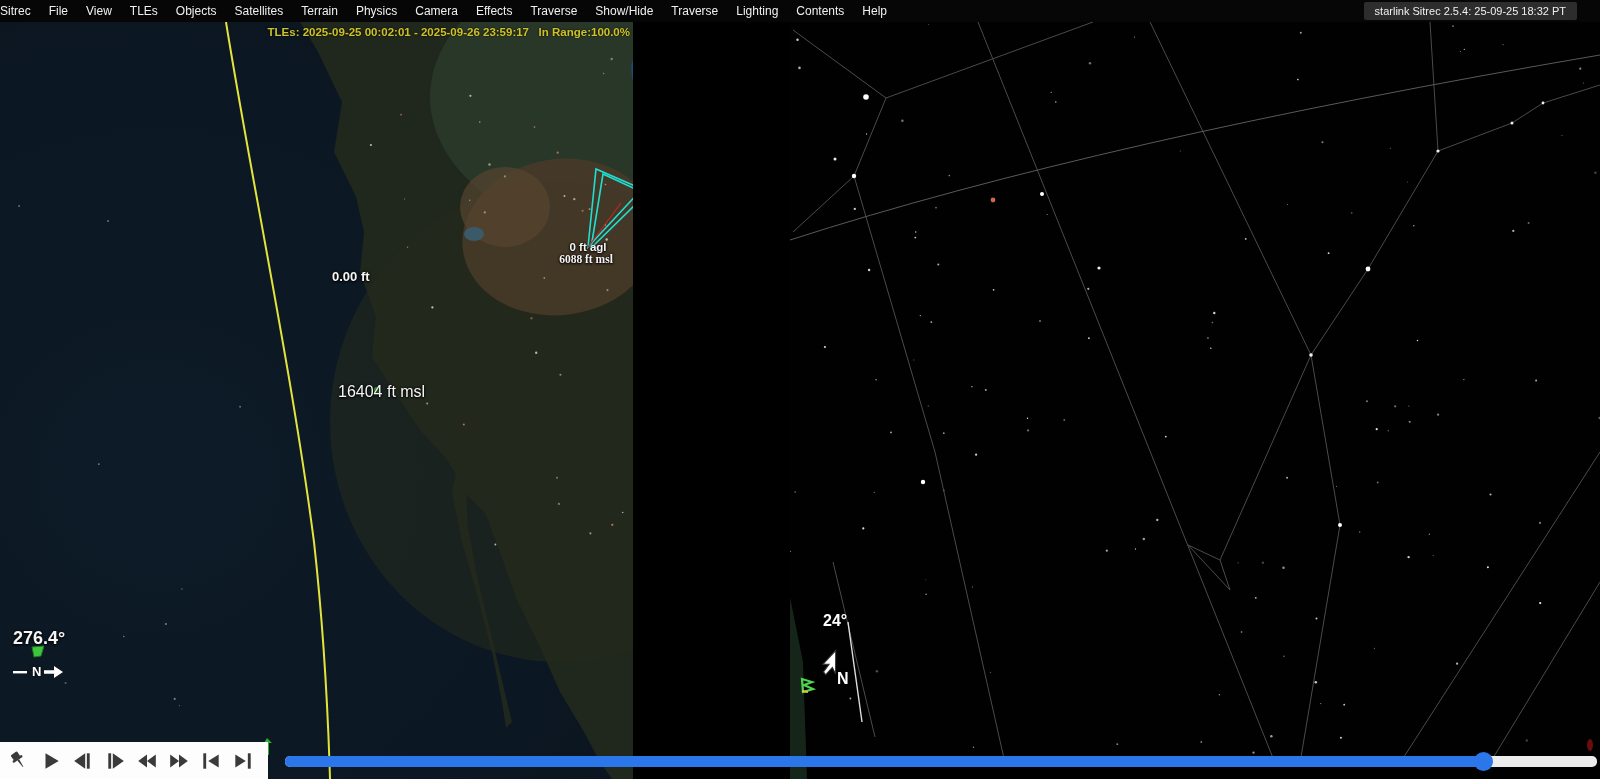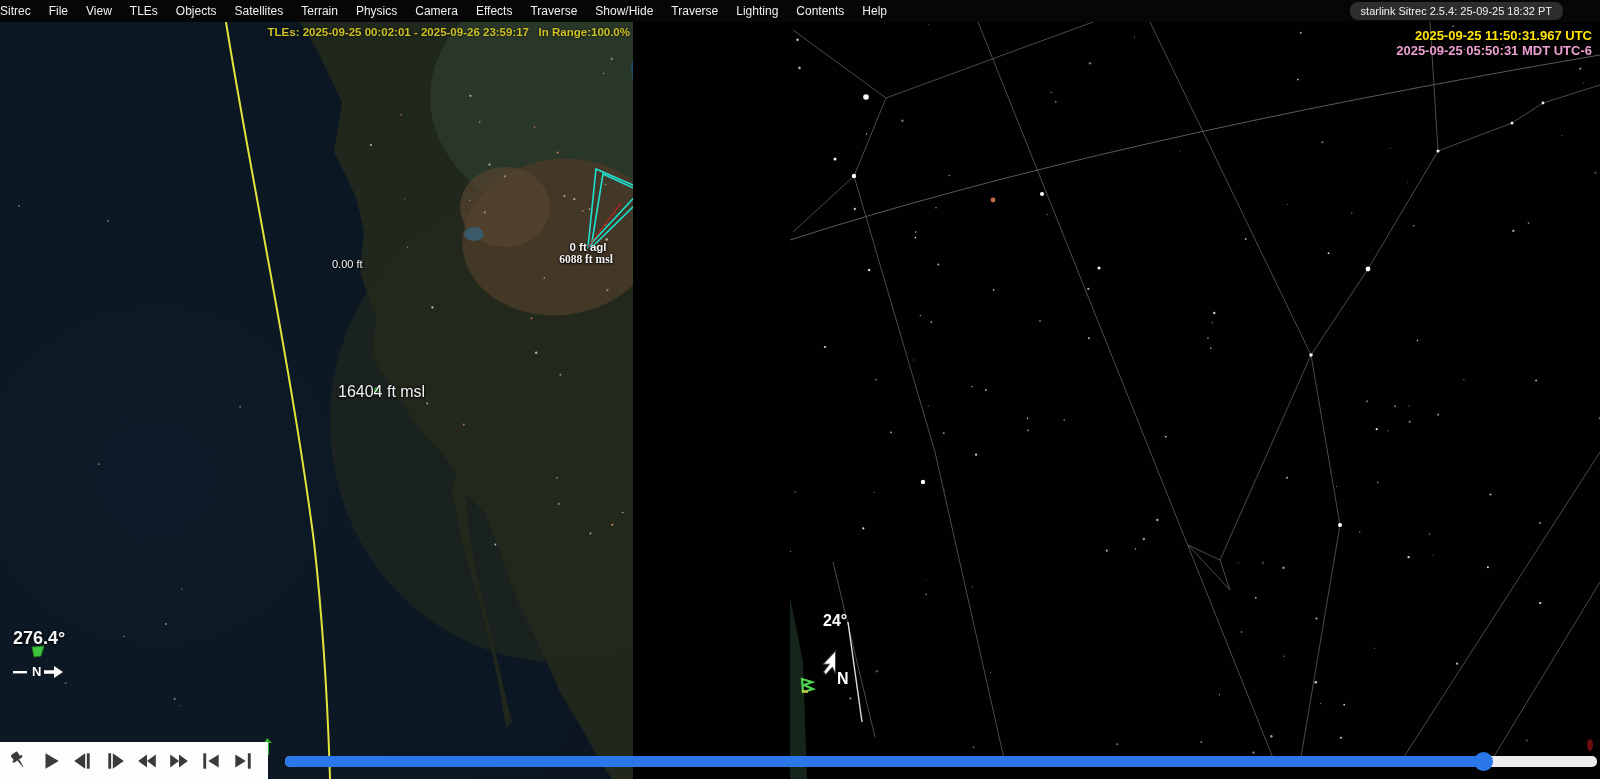--- a/index.html
+++ b/index.html
@@ -3,22 +3,22 @@
 <meta charset="utf-8">
 <style>
   html,body{margin:0;padding:0;width:1600px;height:779px;background:#000;overflow:hidden;
     font-family:"Liberation Sans","DejaVu Sans",sans-serif;-webkit-font-smoothing:antialiased;}
   .app{position:relative;width:1600px;height:779px;background:#000;}
 
   
   .menubar{position:absolute;left:0;top:0;width:1600px;height:22px;background:#060606;
     display:flex;align-items:center;gap:18px;padding-left:0;box-sizing:border-box;z-index:40;}
   .menubar .mi{color:#f0f0f0;font-size:12px;line-height:22px;cursor:default;white-space:nowrap;}
-  .apptitle{position:absolute;right:37px;top:2px;height:18px;line-height:18px;background:#2d2d2d;
-    border-radius:8px;padding:0 11px;color:#efefef;font-size:11px;white-space:nowrap;}
+  .apptitle{position:absolute;right:23px;top:2px;height:18px;line-height:18px;background:#2d2d2d;
+    border-radius:2px;padding:0 11px;color:#efefef;font-size:11px;white-space:nowrap;}
 
   
   .map-panel{position:absolute;left:0;top:22px;width:633px;height:757px;overflow:hidden;background:#14532d;}
   .sky-panel{position:absolute;left:790px;top:22px;width:810px;height:757px;overflow:hidden;background:#000;}
   svg{display:block}
 
   .maplabel{position:absolute;color:#f5f5f5;text-shadow:0 0 3px #000,0 1px 2px #000;white-space:nowrap;}
   .tle{position:absolute;top:4px;right:3px;color:#cfc227;font-size:11.5px;font-weight:bold;white-space:pre;
     text-shadow:0 0 2px #000;}
   .agl{font-size:11.5px;transform:translateX(-50%);}
@@ -174,21 +174,21 @@
       <circle cx="377" cy="368" r="3" fill="#3ec43e"></circle>
 
       <g transform="translate(730,192)">
         <polygon points="0,0 0,17 4,13 7,20 10,18.5 7,12 12,12" fill="#fff" stroke="#222" stroke-width="1"></polygon>
       </g>
     </svg>
 
     <div class="tle">TLEs: 2025-09-25 00:02:01 - 2025-09-26 23:59:17   In Range:100.0%</div>
     <div class="maplabel agl" style="left:588px;top:219px;font-weight:bold;">0 ft agl</div>
     <div class="maplabel agl" style="left:586px;top:231px;font-weight:bold;font-family:Liberation Serif, serif;">6088 ft msl</div>
-    <div class="maplabel" style="left:332px;top:236px;font-size:11px;font-weight:normal;">0.00 ft</div>
+    <div class="maplabel" style="left:332px;top:247px;font-size:13px;font-weight:bold;">0.00 ft</div>
     <div class="maplabel" style="left:338px;top:361px;font-size:16px;font-weight:normal;">16404 ft msl</div>
     <div class="maplabel heading" style="left:13px;top:606px;">276.4°</div>
     <svg width="16" height="13" style="position:absolute;left:30px;top:623px;">
       <polygon points="2,2 14,1 11,11 4,12" fill="#3ec43e" stroke="#1d7a1d" stroke-width="1"></polygon>
     </svg>
     <div class="compassrow" style="position:absolute;left:13px;top:642px;">
       <svg width="16" height="4">
           <rect x="0" y="1" width="14" height="2.4" fill="#fff"></rect>
         </svg>
       <span style="text-shadow:0 0 3px #000;">N</span>
@@ -370,24 +370,20 @@
       <g transform="translate(38,628)">
         <polygon points="4,0 11,22 6,17 2,26 -1,24 2,15 -4,17" fill="#fff" stroke="#333" stroke-width="1" transform="rotate(18 4 12)"></polygon>
       </g>
 
       <g transform="translate(10,655)">
         <path d="M2,2 L12,5 L4,8 L13,12 L3,15 Z" fill="none" stroke="#4ed44e" stroke-width="2.2"></path>
         <path d="M2,14 L8,15" stroke="#d8c83c" stroke-width="2"></path>
       </g>
     </svg>
 
-    <div class="timestamps">
-      <div class="ts-utc">2025-09-25 11:50:31.967 UTC</div>
-      <div class="ts-local">2025-09-25 05:50:31 MDT UTC-6</div>
-    </div>
     <div class="fov">24°</div>
     <div class="sky-n">N</div>
   </div>
 
   <div class="pbar">
     <div class="pbtn" title="">
       <svg viewBox="0 0 20 20">
         <g class="g" transform="rotate(-35 10 10)">
           <rect x="6.5" y="1.5" width="7" height="5.5" rx="1"></rect>
           <rect x="4.8" y="6.6" width="10.4" height="2.2" rx="1"></rect>

